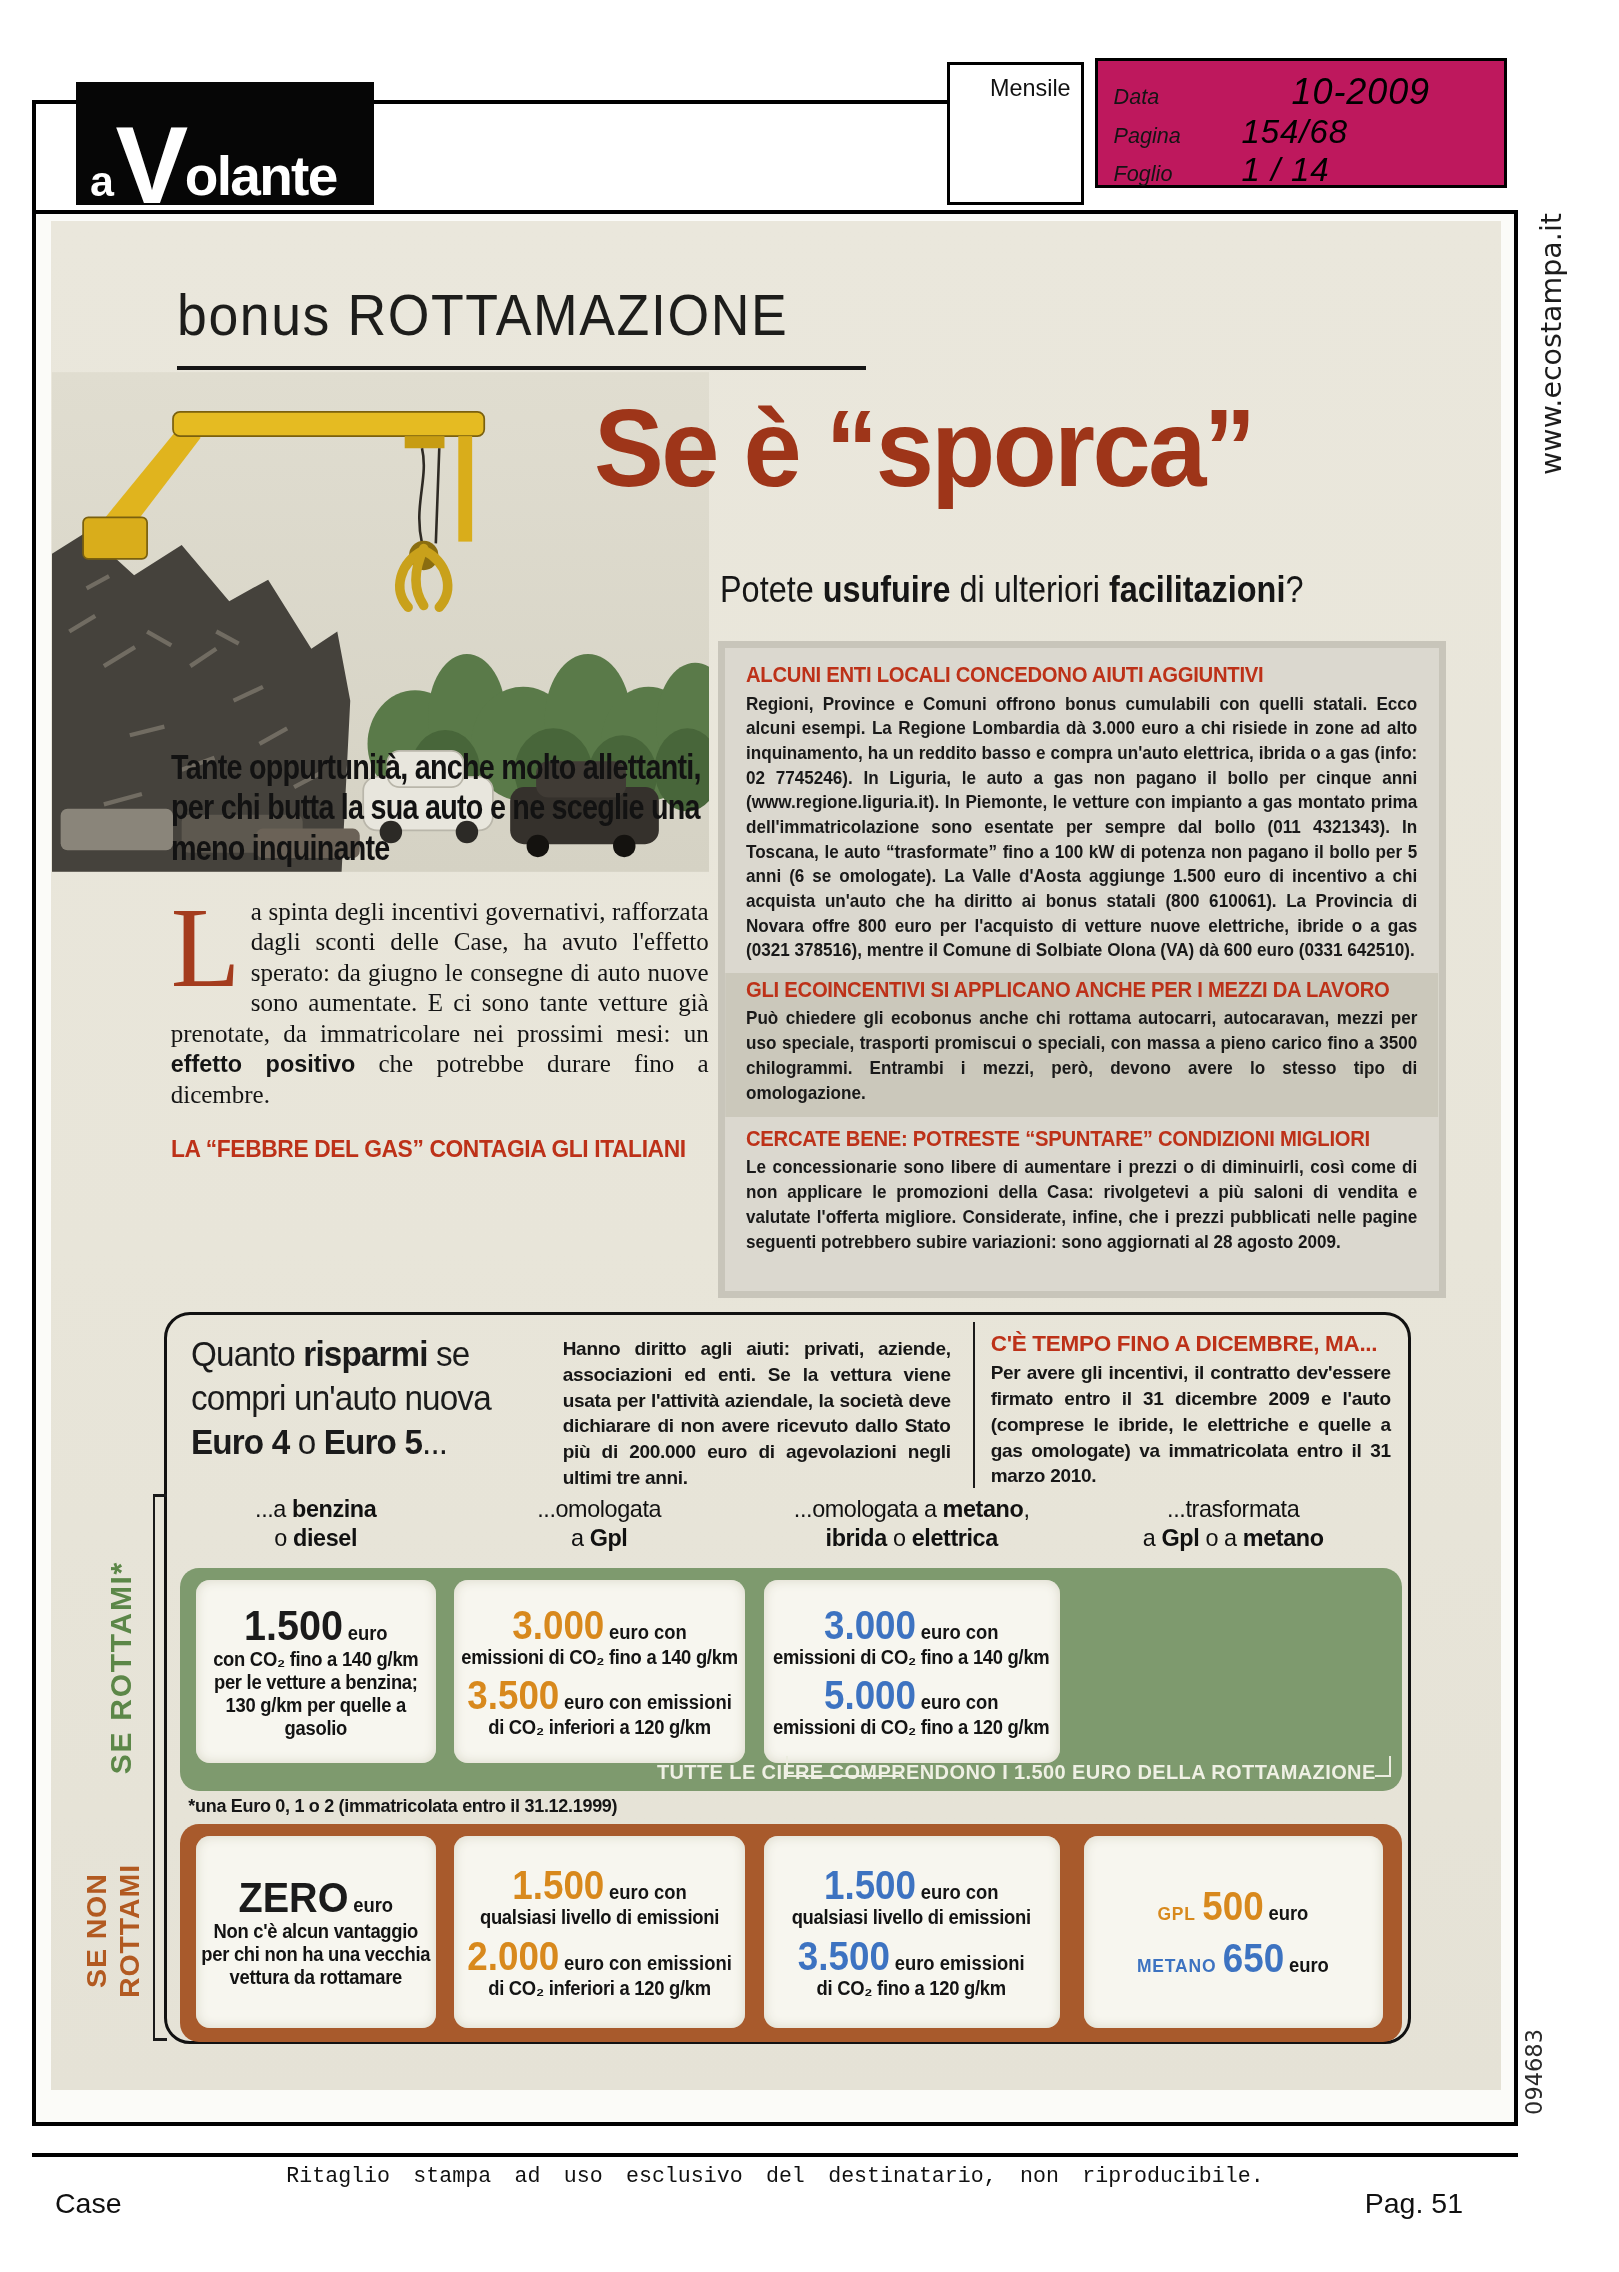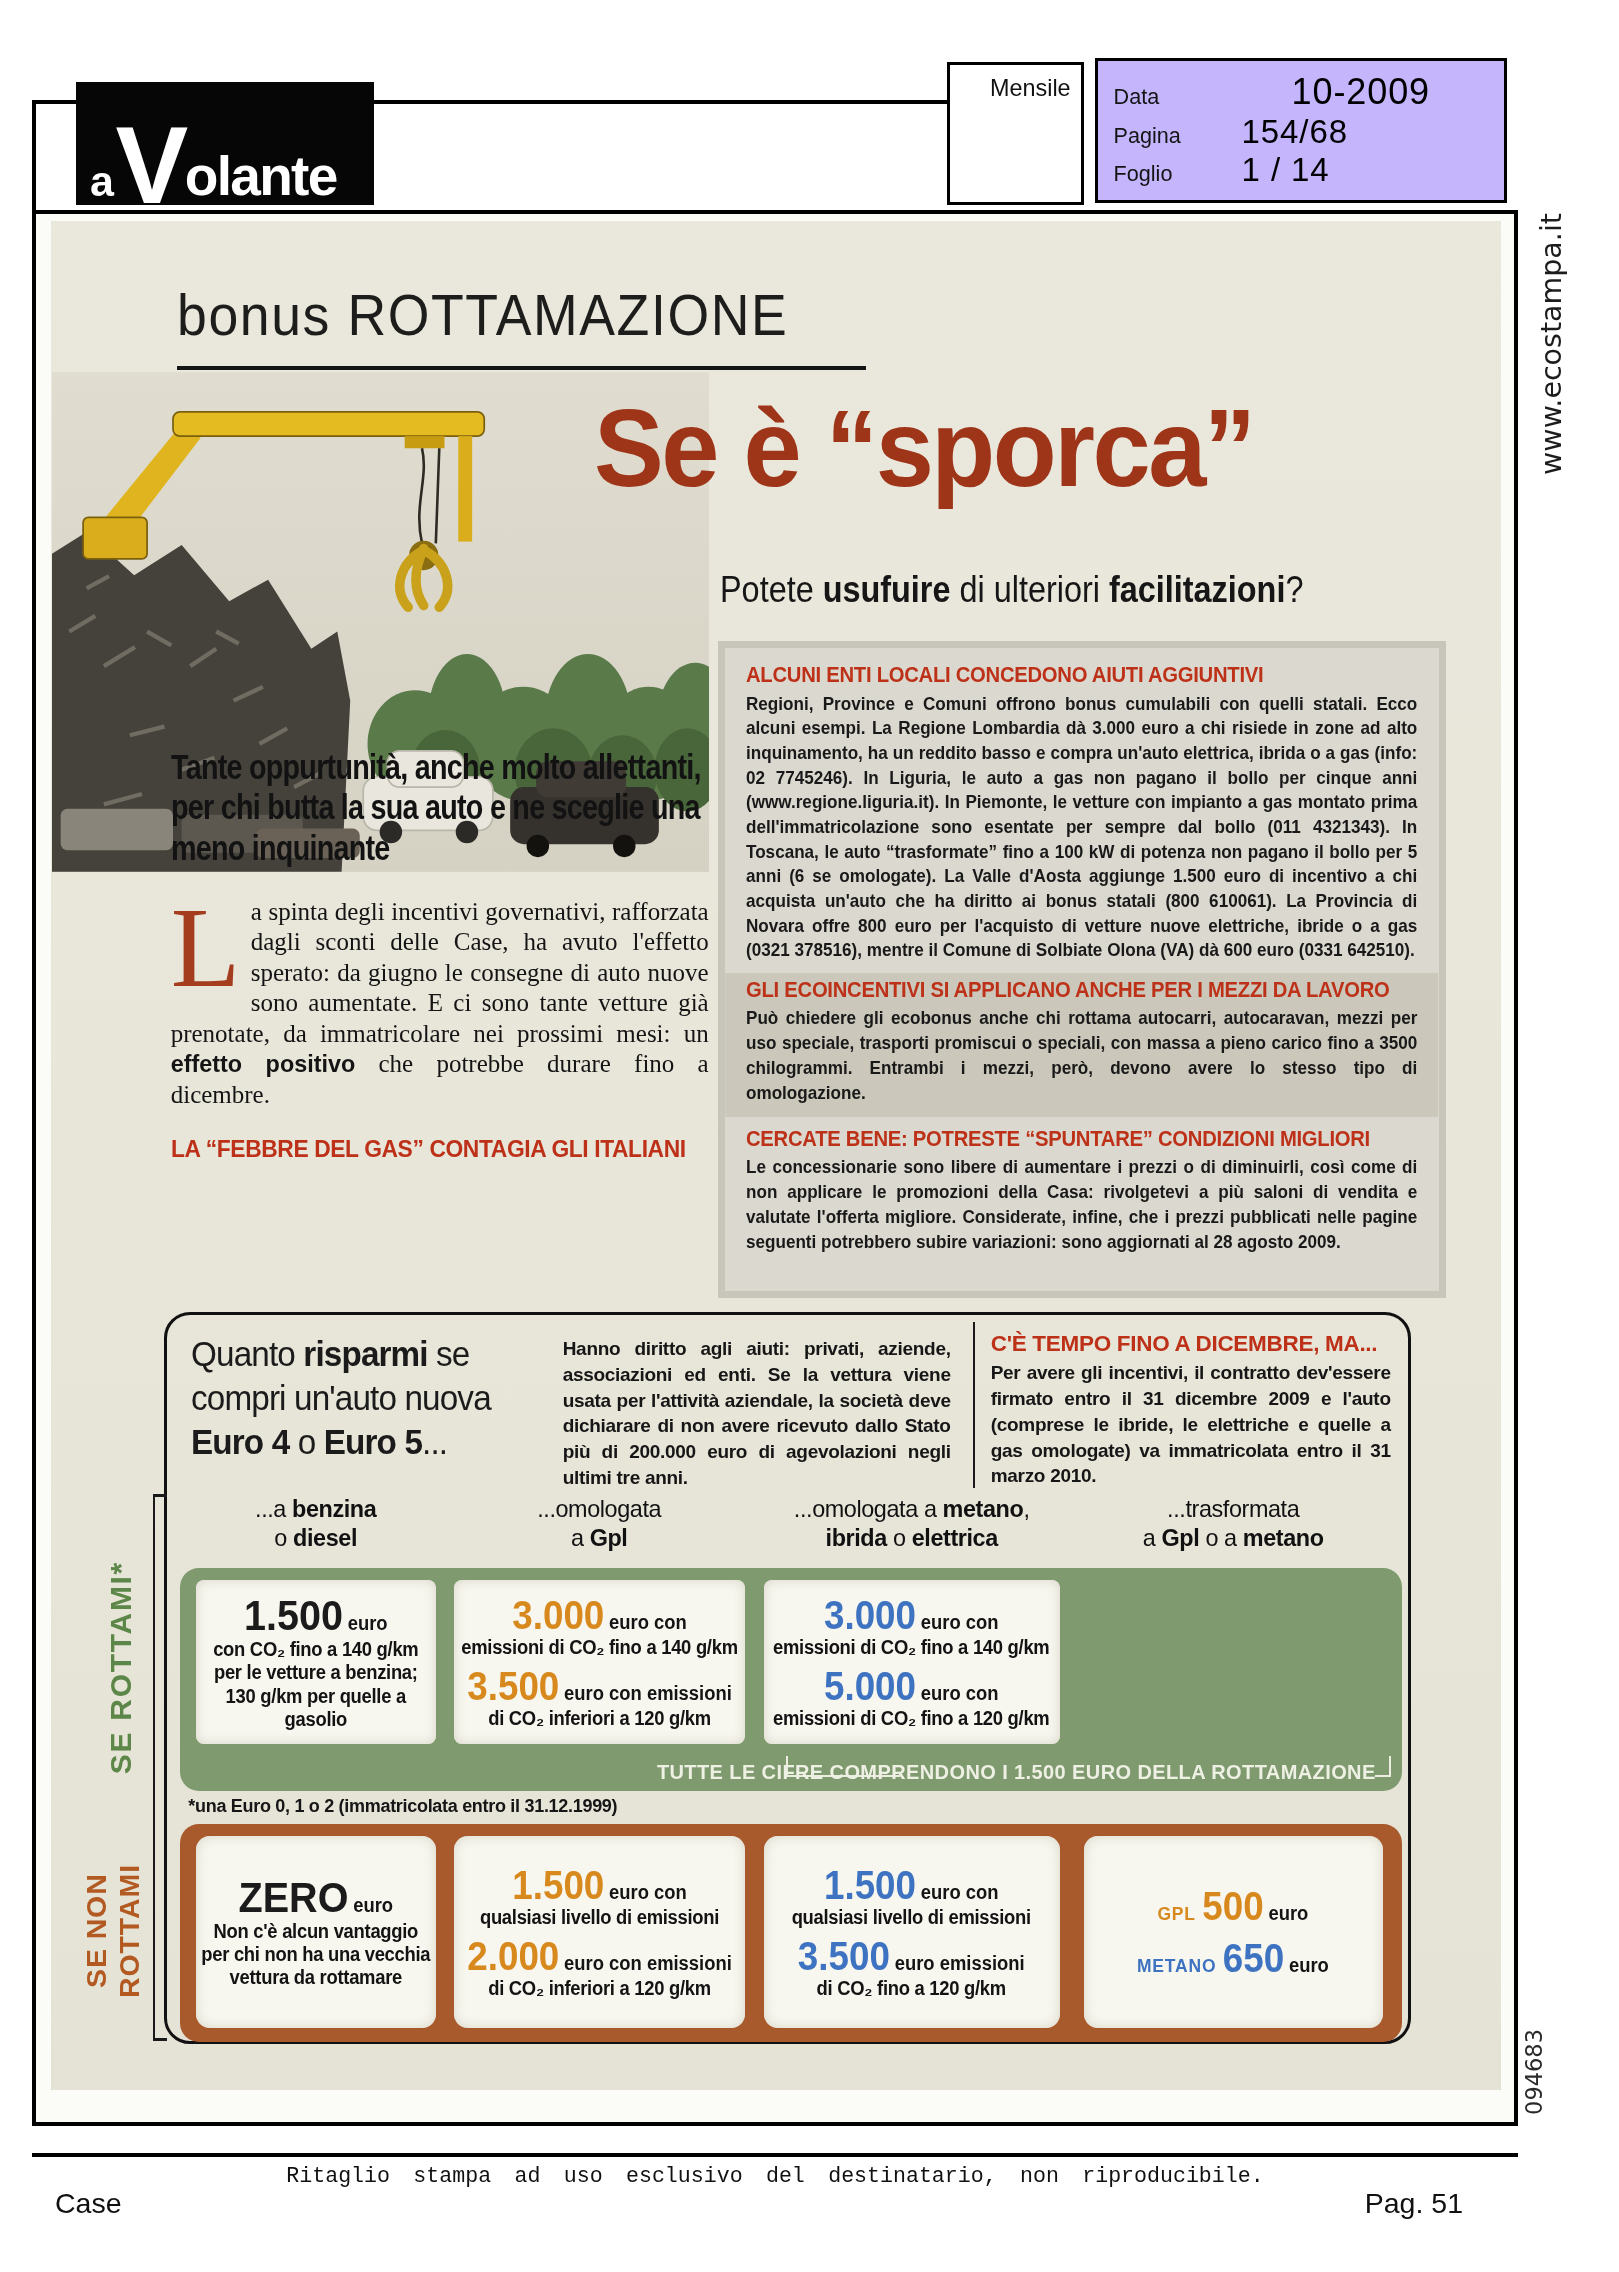--- a/index.html
+++ b/index.html
@@ -6,21 +6,21 @@
   .page{position:relative;width:1619px;height:2273px;background:#ffffff;font-family:"Liberation Sans",sans-serif;overflow:hidden;color:#111;}
 
   
   .logo-box{position:absolute;left:76px;top:82px;width:298px;height:123px;background:#060606;color:#fff;display:flex;align-items:flex-end;padding:0 0 7px 14px;box-sizing:border-box;}
   .logo-a{font-size:43px;font-weight:700;line-height:.8;}
   .logo-v{font-size:109px;font-weight:700;line-height:.60;margin:0 -3.5px 0 1.7px;}
   .logo-rest{font-size:55px;font-weight:700;line-height:.78;letter-spacing:-1.7px;}
   .topline{position:absolute;left:32px;top:100px;width:915px;height:4.3px;background:#000;}
   .left-stub{position:absolute;left:32px;top:100px;width:4.3px;height:114px;background:#000;}
   .mensile-box{position:absolute;left:947px;top:62px;width:137px;height:143px;border:3.5px solid #000;box-sizing:border-box;background:#fff;text-align:right;padding:10.4px 10.4px 0 0;font-size:23.4px;}
-  .data-box{position:absolute;left:1095px;top:58px;width:412px;height:145px;border:3.5px solid #000;box-sizing:border-box;background:#c4b5fd;padding:10.4px 15.6px 12px;display:flex;flex-direction:column;justify-content:space-between;}
+  .data-box{position:absolute;left:1095px;top:58px;width:412px;height:130px;border:3.5px solid #000;box-sizing:border-box;background:#be185d;padding:10.4px 15.6px 12px;display:flex;flex-direction:column;justify-content:space-between;font-style:italic;}
   .info-row{display:flex;align-items:baseline;}
   .info-label{font-size:21.6px;width:128px;color:#141414;}
   .info-value{font-size:33px;letter-spacing:0.9px;color:#000;}
   .info-value.v0{font-size:36px;margin-left:50px;}
 
   
   .main-frame{position:absolute;left:32px;top:210px;width:1486px;height:1916px;border:4.3px solid #000;box-sizing:border-box;background:#fbfbf8;}
   .scan{position:absolute;left:14.7px;top:7px;width:1450px;height:1869px;background:linear-gradient(180deg,#eae7dc 0%,#e8e5d9 55%,#e5e2d6 100%);}
   .scan > div{position:absolute;}
 
@@ -65,21 +65,21 @@
   .sv-col3 .bdy{font-size:19px;font-weight:700;line-height:1.36;text-align:justify;letter-spacing:-0.3px;color:#161616;}
 
   .th{top:180px;text-align:center;font-size:23.4px;line-height:1.22;letter-spacing:-0.4px;color:#111;}
   .th b{font-weight:700;} .th span{font-weight:400;}
   .th1{left:29px;width:240px;} .th2{left:287px;width:291px;} .th3{left:597px;width:296px;} .th4{left:917px;width:299px;}
 
   .row-green{left:13px;top:253px;width:1222px;height:223px;background:#7e9a6e;border-radius:19px;}
   .row-brown{left:13px;top:509px;width:1222px;height:218px;background:#a85a2c;border-radius:19px;}
   .row-green > div,.row-brown > div{position:absolute;}
   .cell{top:12px;background:#f7f6ef;border-radius:14px;box-shadow:inset 0 0 12px #d9d7c8;display:flex;align-items:center;justify-content:center;text-align:center;padding:7px 5.2px;box-sizing:border-box;}
-  .row-green .cell{height:164px;border-radius:8px;} .row-brown .cell{height:192px;}
+  .row-green .cell{height:183px;} .row-brown .cell{height:192px;}
   .cc1{left:16.4px;width:240px;} .cc2{left:274px;width:291px;} .cc3{left:584px;width:296px;} .cc4{left:904px;width:299px;}
   .cellwrap{width:108.7%;margin:0 -4.35%;transform:scaleX(.92);}
   .amt{font-weight:700;font-size:40px;letter-spacing:0;}
   .amt.big{font-size:43px;}
   .black{color:#1b1b1b;} .orange{color:#d8891d;} .blue{color:#3d73c1;}
   .unit{font-weight:700;font-size:20px;margin-left:5.2px;color:#141414;}
   .fuel{font-weight:700;font-size:19px;margin-right:7px;letter-spacing:0.9px;}
   .desc{font-weight:700;font-size:20px;line-height:1.16;color:#131313;letter-spacing:-0.3px;}
   .amt-line{line-height:1.05;white-space:nowrap;}
   .gapline{height:5.2px;}

